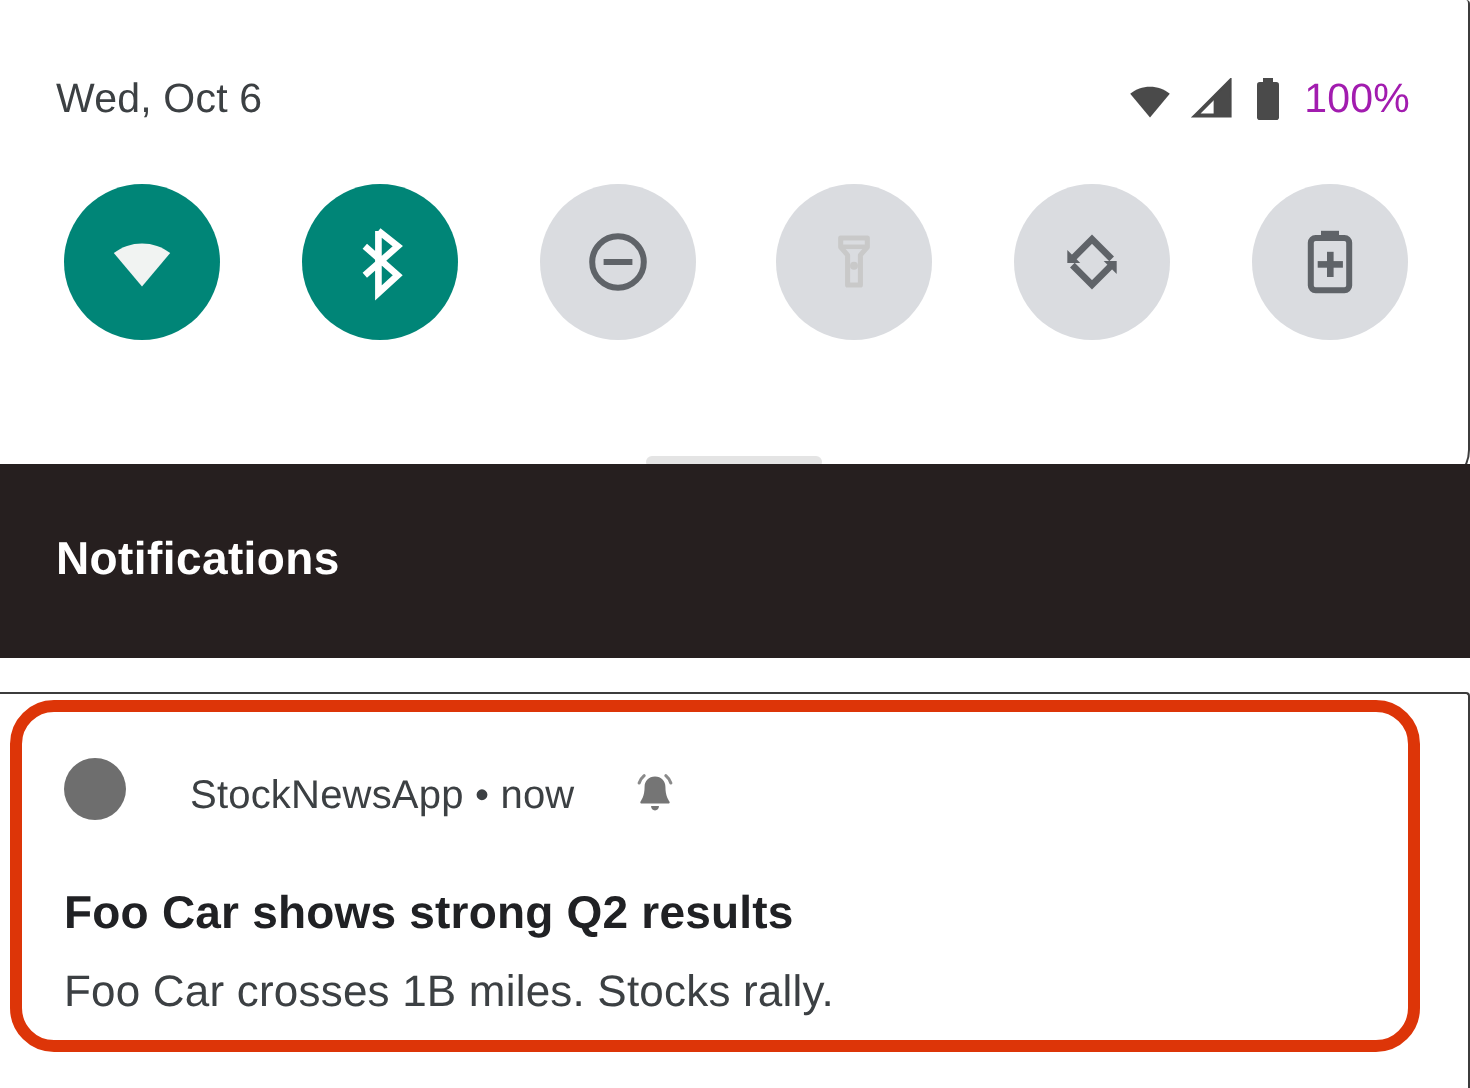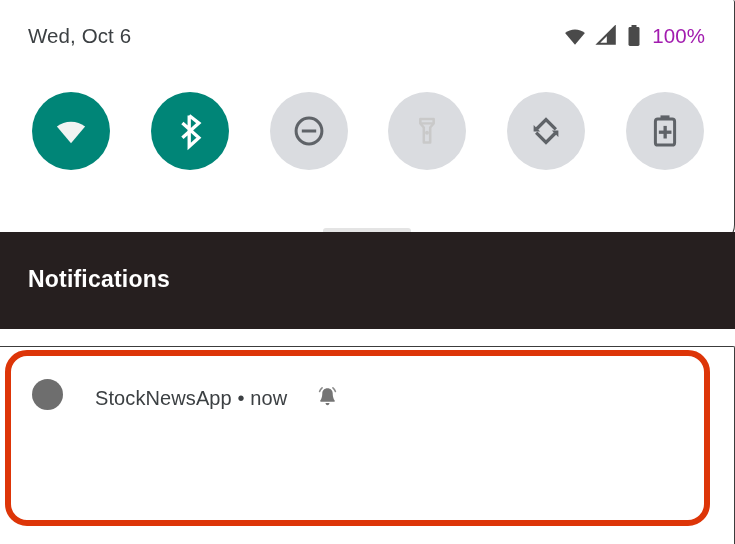--- a/index.html
+++ b/index.html
@@ -36,21 +36,21 @@
     box-sizing: border-box;
   }
 
   .status-bar {
     position: absolute;
     left: 0;
     top: 24px;
     width: 735px;
     height: 38px;
     display: flex;
-    align-items: flex-start;
+    align-items: flex-end;
     justify-content: space-between;
     padding: 0 30px 0 28px;
     box-sizing: border-box;
   }
 
   .status-date {
     font-size: 20.5px;
     color: #3c4043;
     letter-spacing: 0.1px;
   }
@@ -321,18 +321,20 @@
         <span class="bell-wrap">
           <svg width="25" height="25" viewBox="0 0 24 24">
             <path d="M12 3.1 C9.0 3.1 7.0 5.2 7.0 8.0 C7.0 12.4 5.6 14.2 5.0 15.2 C4.8 15.6 5.1 16.1 5.6 16.1 H18.4 C18.9 16.1 19.2 15.6 19.0 15.2 C18.4 14.2 17.0 12.4 17.0 8.0 C17.0 5.2 15.0 3.1 12 3.1 Z" fill="#757575"></path>
             <path d="M10.1 17.3 C10.1 18.5 10.9 19.4 12 19.4 C13.1 19.4 13.9 18.5 13.9 17.3 Z" fill="#757575"></path>
             <path d="M4.4 6.2 C4.9 4.8 5.7 3.6 6.8 2.7" fill="none" stroke="#8a8a8a" stroke-width="1.5" stroke-linecap="round"></path>
             <path d="M19.6 6.2 C19.1 4.8 18.3 3.6 17.2 2.7" fill="none" stroke="#8a8a8a" stroke-width="1.5" stroke-linecap="round"></path>
           </svg>
         </span>
       </div>
 
+      <div class="notif-title">Foo Car shows strong Q2 results</div>
+      <div class="notif-body">Foo Car crosses 1B miles. Stocks rally.</div>
     </div>
   </div>
 
   <div class="highlight-box"></div>
 
 </div>
 
 </body></html>

